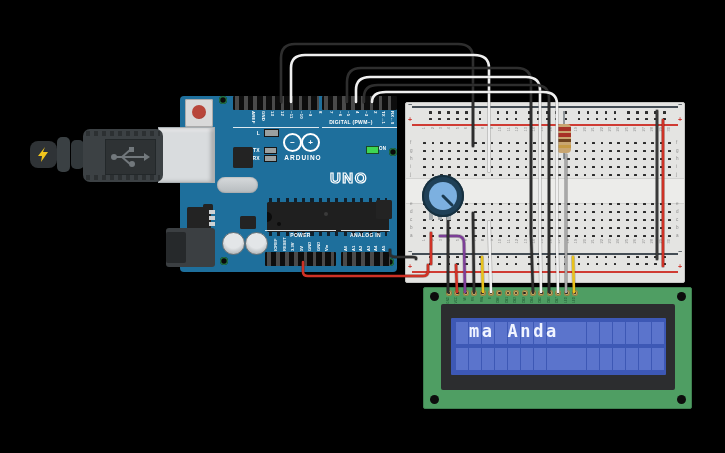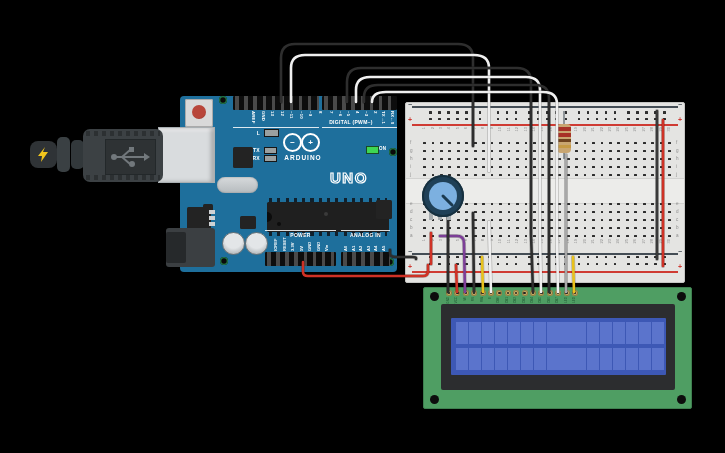--- a/index.html
+++ b/index.html
@@ -752,20 +752,21 @@
             <div class="lcdcell" style="left: 96.35px; top: 29.5px; background: rgb(91, 116, 204);"></div>
             <div class="lcdcell" style="left: 109.4px; top: 29.5px; background: rgb(91, 116, 204);"></div>
             <div class="lcdcell" style="left: 122.45px; top: 29.5px; background: rgb(91, 116, 204);"></div>
             <div class="lcdcell" style="left: 135.5px; top: 29.5px; background: rgb(91, 116, 204);"></div>
             <div class="lcdcell" style="left: 148.55px; top: 29.5px; background: rgb(91, 116, 204);"></div>
             <div class="lcdcell" style="left: 161.6px; top: 29.5px; background: rgb(91, 116, 204);"></div>
             <div class="lcdcell" style="left: 174.65px; top: 29.5px; background: rgb(91, 116, 204);"></div>
             <div class="lcdcell" style="left: 187.7px; top: 29.5px; background: rgb(91, 116, 204);"></div>
             <div class="lcdcell" style="left: 200.75px; top: 29.5px; background: rgb(91, 116, 204);"></div>
           </div>
+        <div class="lcdline" style="left:18px;top:3px;">ma Anda</div>
       </div>
     </div>
   </div>
 
   <div class="abs" style="left:557px;top:111px;width:14px;height:48px;">
     <div class="abs" style="left:6px;top:0;width:2px;height:14px;background:#909699;"></div>
     <div class="abs" style="left:0;top:13px;width:14px;height:29px;background:#c9a671;border-radius:4px;">
       <div class="abs" style="left:0;top:3px;width:14px;height:4px;background:#a83227;"></div>
       <div class="abs" style="left:0;top:9px;width:14px;height:4px;background:#a83227;"></div>
       <div class="abs" style="left:0;top:15px;width:14px;height:3px;background:#6e431f;"></div>

